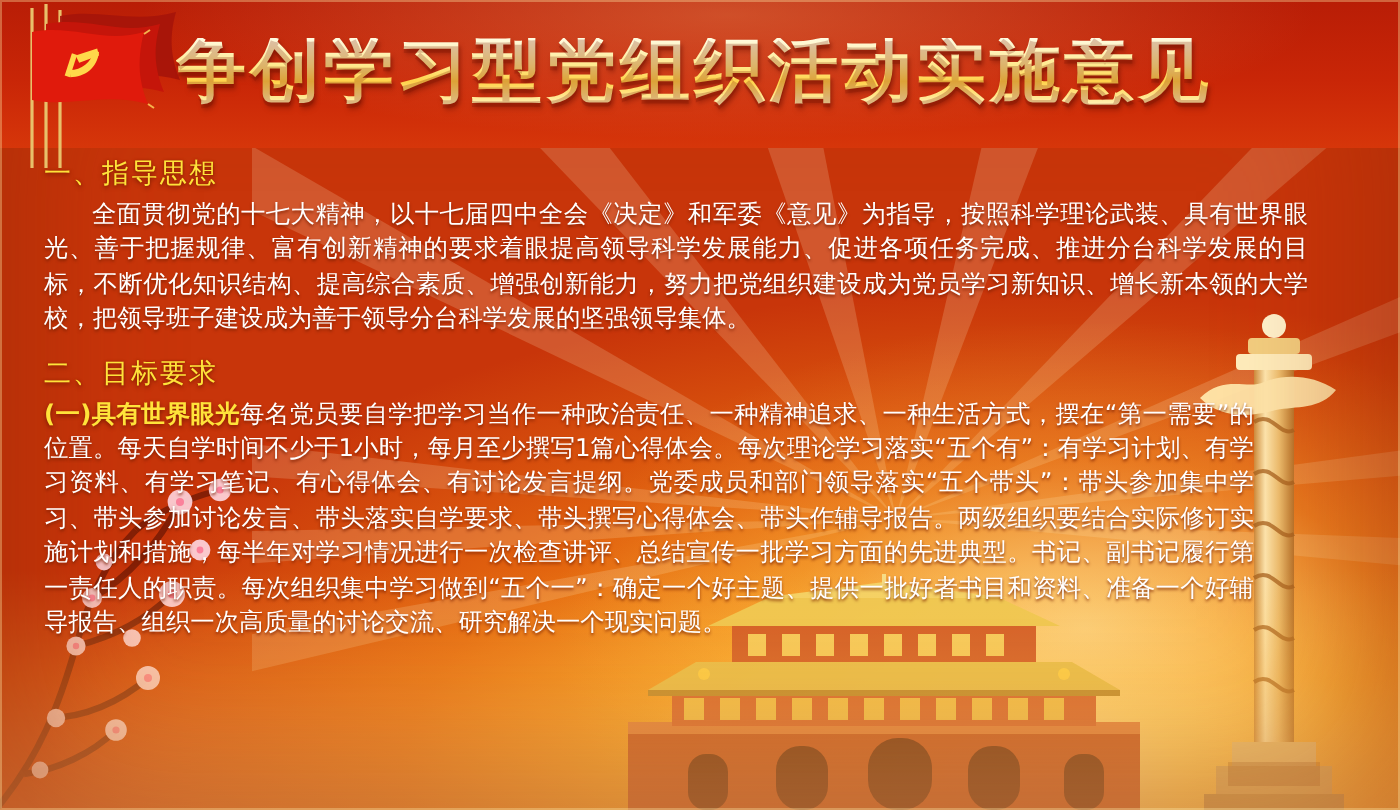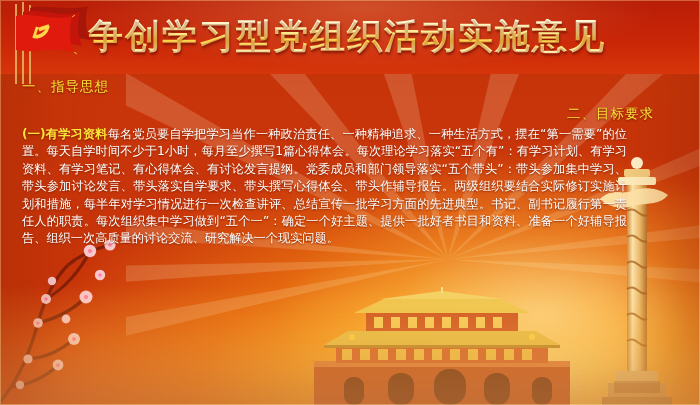--- a/index.html
+++ b/index.html
@@ -120,21 +120,20 @@
   .heading {
     color: #ffe33a;
     font-weight: normal;
     font-size: 13.5px;
     letter-spacing: 1px;
     text-shadow: 0 1px 2px rgba(110,20,0,0.8), 0 0 1px #9c2a00;
     margin: 0 0 3px 0;
   }
   .heading2 {
     margin-top: 9px;
-    text-align: right;
   }
   .para {
     color: #ffffff;
     font-size: 12.2px;
     line-height: 17.4px;
     text-align: justify;
     text-shadow: 0 1px 1.5px rgba(120,30,0,0.85);
     margin: 0;
     text-indent: 24px;
   }
@@ -379,22 +378,23 @@
   <div class="title-wrap">
     <div style="position:relative;">
       <div class="title-stroke">争创学习型党组织活动实施意见</div>
       <div class="title">争创学习型党组织活动实施意见</div>
     </div>
   </div>
 
   <div class="content">
 
     <div class="heading">一、指导思想</div>
+    <p class="para">全面贯彻党的十七大精神，以十七届四中全会《决定》和军委《意见》为指导，按照科学理论武装、具有世界眼光、善于把握规律、富有创新精神的要求着眼提高领导科学发展能力、促进各项任务完成、推进分台科学发展的目标，不断优化知识结构、提高综合素质、增强创新能力，努力把党组织建设成为党员学习新知识、增长新本领的大学校，把领导班子建设成为善于领导分台科学发展的坚强领导集体。</p>
 
     <div class="heading heading2">二、目标要求</div>
     <p class="para para-sub col-narrow">
-      <span class="sub-label">(一)有学习资料</span><span>每名党员要自学把学习当作一种政治责任、一种精神追求、一种生活方式，摆在“第一需要”的位置。每天自学时间不少于1小时，每月至少撰写1篇心得体会。每次理论学习落实“五个有”：有学习计划、有学习资料、有学习笔记、有心得体会、有讨论发言提纲。党委成员和部门领导落实“五个带头”：带头参加集中学习、带头参加讨论发言、带头落实自学要求、带头撰写心得体会、带头作辅导报告。两级组织要结合实际修订实施计划和措施，每半年对学习情况进行一次检查讲评、总结宣传一批学习方面的先进典型。书记、副书记履行第一责任人的职责。每次组织集中学习做到“五个一”：确定一个好主题、提供一批好者书目和资料、准备一个好辅导报告、组织一次高质量的讨论交流、研究解决一个现实问题。</span>
+      <span class="sub-label">(一)具有世界眼光</span><span>每名党员要自学把学习当作一种政治责任、一种精神追求、一种生活方式，摆在“第一需要”的位置。每天自学时间不少于1小时，每月至少撰写1篇心得体会。每次理论学习落实“五个有”：有学习计划、有学习资料、有学习笔记、有心得体会、有讨论发言提纲。党委成员和部门领导落实“五个带头”：带头参加集中学习、带头参加讨论发言、带头落实自学要求、带头撰写心得体会、带头作辅导报告。两级组织要结合实际修订实施计划和措施，每半年对学习情况进行一次检查讲评、总结宣传一批学习方面的先进典型。书记、副书记履行第一责任人的职责。每次组织集中学习做到“五个一”：确定一个好主题、提供一批好者书目和资料、准备一个好辅导报告、组织一次高质量的讨论交流、研究解决一个现实问题。</span>
     </p>
 
   </div>
 
   <div class="frame"></div>
 </div>
 
 </body></html>

